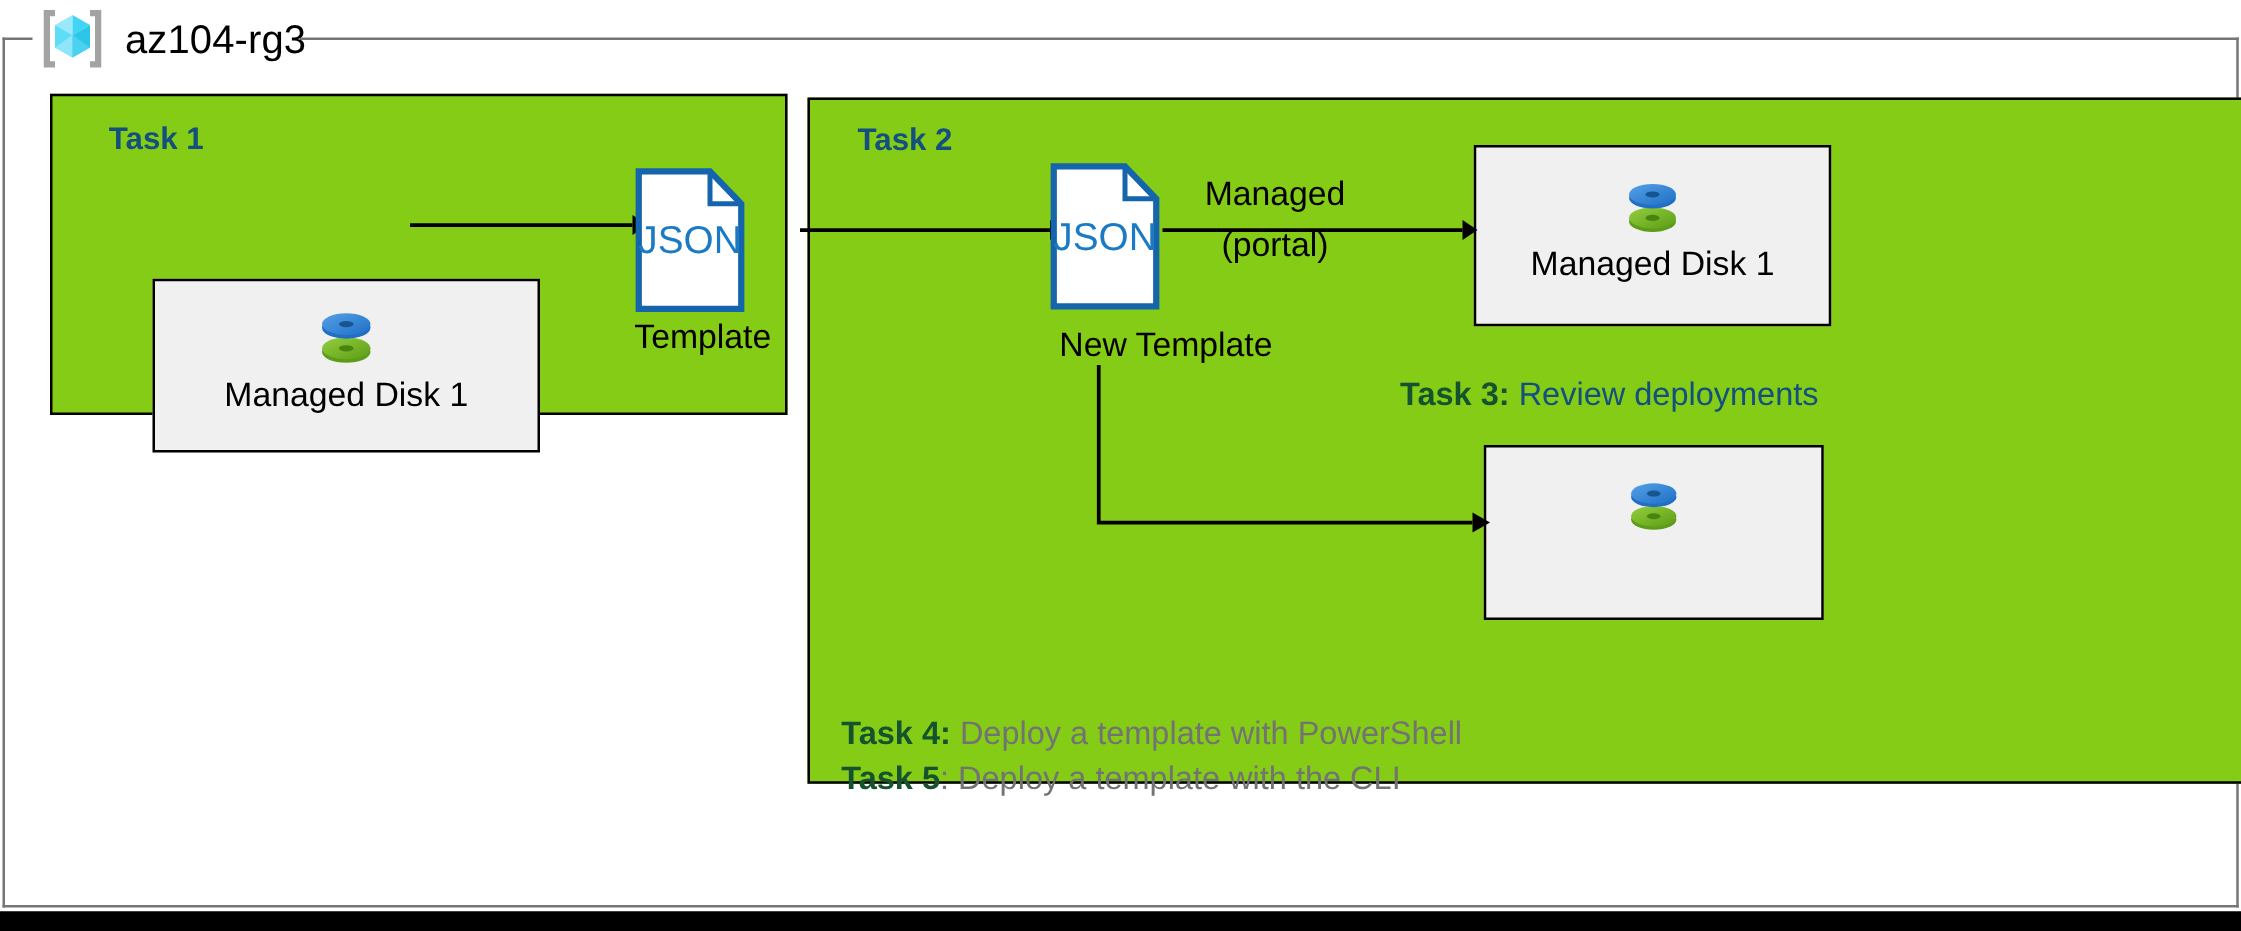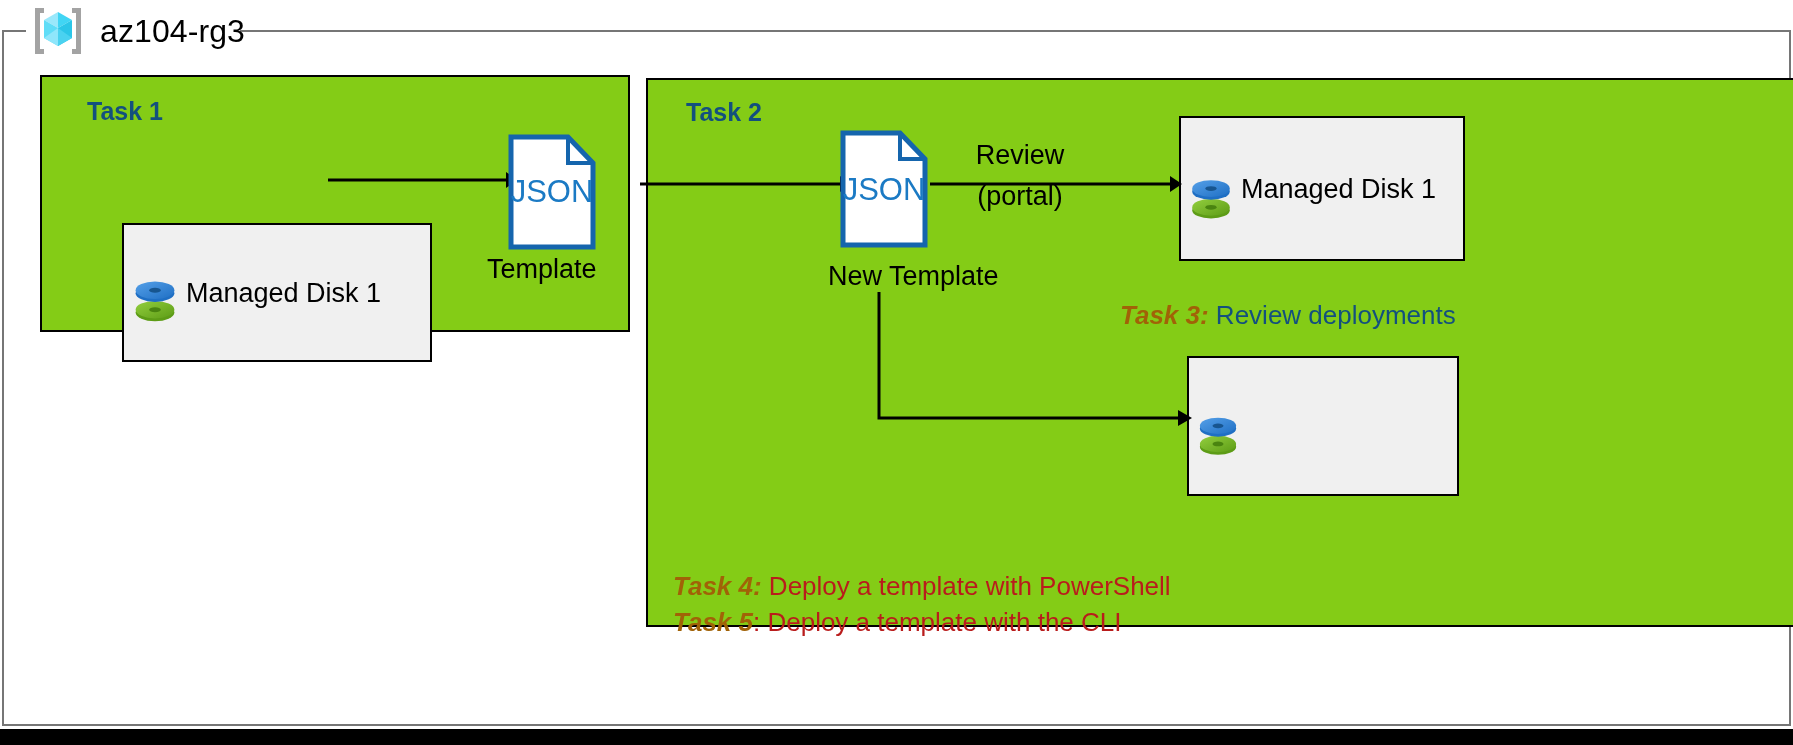--- a/index.html
+++ b/index.html
@@ -98,21 +98,21 @@
   }
   #task1-heading { left: 45px;  top: 20px; }
   #task2-heading { left: 38px;  top: 18px; }
 
   
   .resource-box {
     position: absolute;
     border: 2px solid #000000;
     background: #f0f0f0;
     display: flex;
-    flex-direction: row;
+    flex-direction: column;
     align-items: center;
     justify-content: flex-start;
   }
   #disk-box-1 { left: 80px;  top: 146px; width: 310px; height: 139px; }
   #disk-box-2 { left: 1177px; top: 114px; width: 286px; height: 145px; }
   #disk-box-3 { left: 1185px; top: 354px; width: 272px; height: 140px; }
 
   .disk-icon {
     display: block;
     margin-top: 14px;
@@ -133,21 +133,21 @@
     position: absolute;
   }
   #json-template-1 { left: 508px; top: 134px; width: 88px; height: 116px; }
   #json-template-2 { left: 840px; top: 130px; width: 88px; height: 118px; }
 
   .json-caption {
     position: absolute;
     font-size: 27px;
     color: #000000;
     white-space: nowrap;
-    text-align: left;
+    text-align: right;
   }
   #caption-template     { left: 487px; top: 254px; width: 130px; }
   #caption-new-template { left: 828px; top: 261px; width: 190px; }
 
   
   .connector { position: absolute; overflow: visible; }
   #arrow-disk-to-json    { left: 328px;  top: 168px; width: 190px; height: 24px; }
   #arrow-edit-template   { left: 640px;  top: 172px; width: 212px; height: 24px; }
   #arrow-deploy-portal   { left: 930px;  top: 172px; width: 252px; height: 24px; }
   #elbow-to-disk-x       { left: 876px;  top: 292px; width: 316px; height: 140px; }
@@ -165,24 +165,23 @@
 
   
   .task-note {
     position: absolute;
     font-size: 26px;
     white-space: nowrap;
     line-height: 1.0;
   }
   .task-note .task-key {
     font-weight: bold;
-    color: #a16207;
-    font-style: italic;
-  }
-  .task-note .task-desc { color: #b91c1c; }
+    color: #14532d;
+  }
+  .task-note .task-desc { color: #737373; }
   .task-note.blue-desc .task-desc { color: #13507e; }
 
   #note-task3 { left: 1120px; top: 302px; }
   #note-task4 { left: 673px;  top: 573px; }
   #note-task5 { left: 673px;  top: 609px; }
   #note-task6 { left: 673px;  top: 645px; }
 </style>
 </head>
 <body>
 
@@ -306,21 +305,21 @@
     <polygon points="200,4 212,12 200,20" fill="#000000"></polygon>
   </svg>
 
   <svg class="json-doc" id="json-template-2" viewBox="0 0 88 118">
     <path d="M3 3 L60 3 L85 29 L85 115 L3 115 Z" fill="#ffffff" stroke="#1565ad" stroke-width="5" stroke-linejoin="miter"></path>
     <path d="M60 3 L60 29 L85 29" fill="none" stroke="#1565ad" stroke-width="4"></path>
     <text x="44" y="70" font-family="Liberation Sans, sans-serif" font-size="31" fill="#1b7ac4" text-anchor="middle">JSON</text>
   </svg>
   <div class="json-caption" id="caption-new-template">New Template</div>
 
-  <div class="edge-label" id="label-deploy">Review</div>
+  <div class="edge-label" id="label-deploy">Managed</div>
   <div class="edge-label" id="label-portal">(portal)</div>
   <svg class="connector" id="arrow-deploy-portal" viewBox="0 0 252 24">
     <line x1="0" y1="12" x2="240" y2="12" stroke="#000000" stroke-width="3"></line>
     <polygon points="240,4 252,12 240,20" fill="#000000"></polygon>
   </svg>
 
   <svg class="connector" id="elbow-to-disk-x" viewBox="0 0 316 140">
     <polyline points="3,0 3,126 302,126" fill="none" stroke="#000000" stroke-width="3"></polyline>
     <polygon points="302,118 316,126 302,134" fill="#000000"></polygon>
   </svg>

